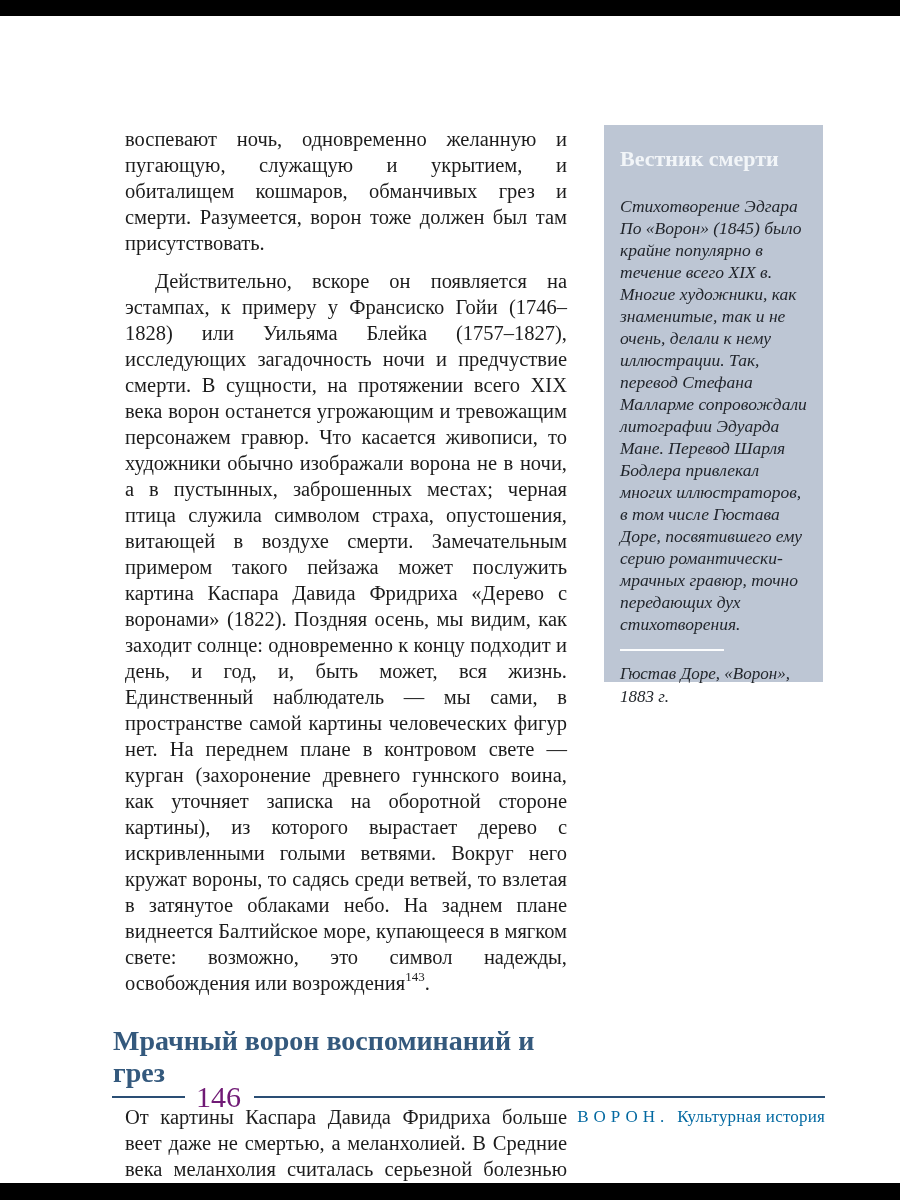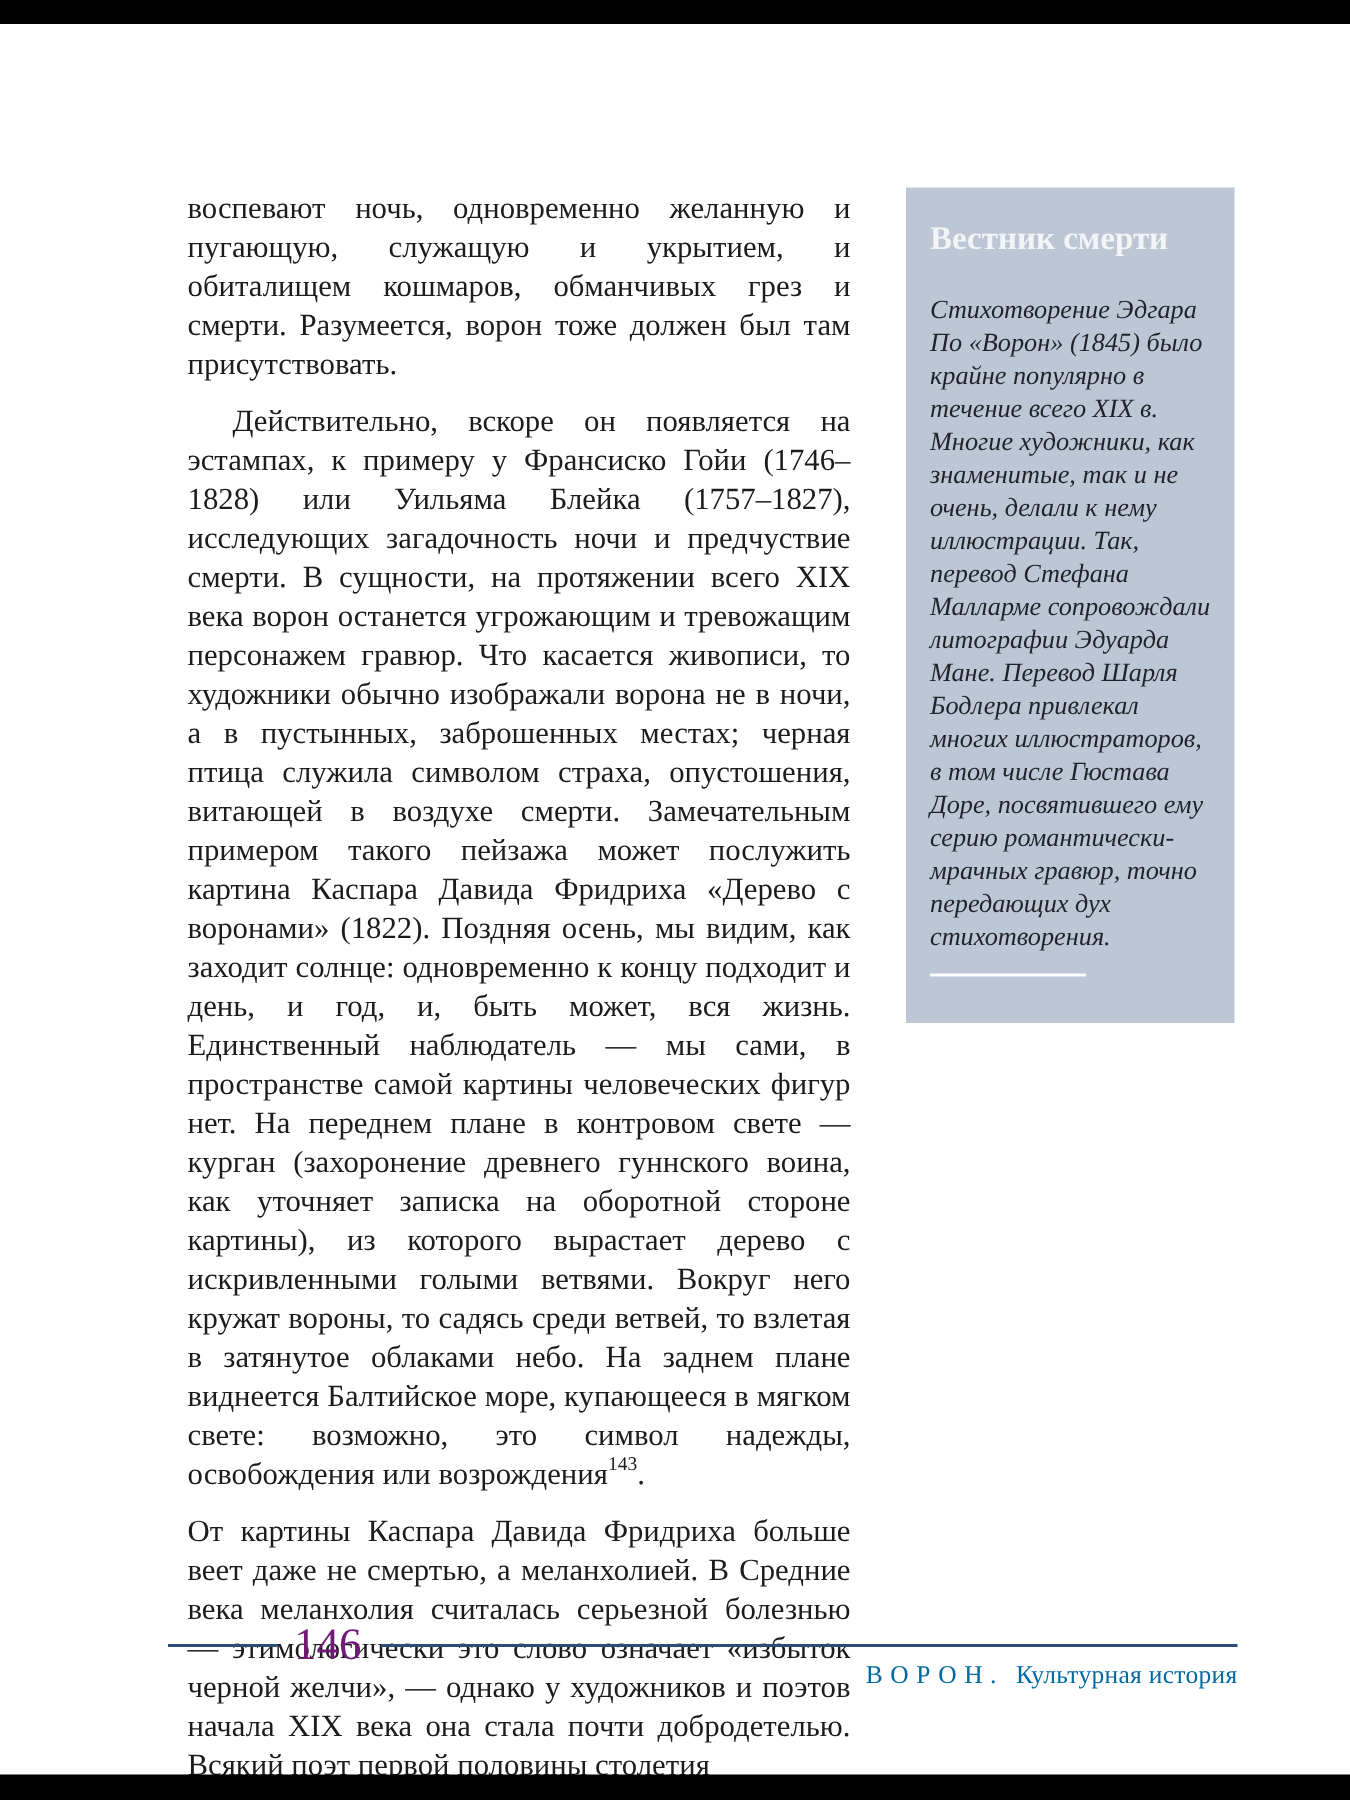--- a/index.html
+++ b/index.html
@@ -100,27 +100,29 @@
   .rt-sub { letter-spacing: 0.2px; }
 </style>
 </head>
 <body>
 
 <div class="bar top"></div>
 
 <main class="text-column">
   <p class="para">воспевают ночь, одновременно желанную и пугающую, служащую и укрытием, и обиталищем кошмаров, обманчивых грез и смерти. Разумеется, ворон тоже должен был там присутствовать.</p>
   <p class="para indent"><span>Действительно, вскоре он появляется на эстампах, к примеру у Франсиско Гойи (1746–1828) или Уильяма Блейка (1757–1827), исследующих загадочность ночи и предчуствие смерти. В сущности, на протяжении всего XIX века ворон останется угрожающим и тревожащим персонажем гравюр. Что касается живописи, то художники обычно изображали ворона не в ночи, а в пустынных, заброшенных местах; черная птица служила символом страха, опустошения, витающей в воздухе смерти. Замечательным примером такого пейзажа может послужить картина Каспара Давида Фридриха «Дерево с воронами» (1822). Поздняя осень, мы видим, как заходит солнце: одновременно к концу подходит и день, и год, и, быть может, вся жизнь. Единственный наблюдатель — мы сами, в пространстве самой картины человеческих фигур нет. На переднем плане в контровом свете — курган (захоронение древнего гуннского воина, как уточняет записка на оборотной стороне картины), из которого вырастает дерево с искривленными голыми ветвями. Вокруг него кружат вороны, то садясь среди ветвей, то взлетая в затянутое облаками небо. На заднем плане виднеется Балтийское море, купающееся в мягком свете: возможно, это символ надежды, освобождения или возрождения</span><sup class="fn">143</sup><span>.</span></p>
+  <h2 class="section-heading">Мрачный ворон воспоминаний и грез</h2>
   <p class="para">От картины Каспара Давида Фридриха больше веет даже не смертью, а меланхолией. В Средние века меланхолия считалась серьезной болезнью — этимологически это слово означает «избыток черной желчи», — однако у художников и поэтов начала XIX века она стала почти добродетелью. Всякий поэт первой половины столетия</p>
 </main>
 
 <aside class="sidebar">
   <h3 class="sb-title">Вестник смерти</h3>
   <p class="sb-body">Стихотворение Эдгара По «Ворон» (1845) было крайне популярно в течение всего XIX в. Многие художники, как знаменитые, так и не очень, делали к нему иллюстрации. Так, перевод Стефана Малларме сопровождали литографии Эдуарда Мане. Перевод Шарля Бодлера привлекал многих иллюстраторов, в том числе Гюстава Доре, посвятившего ему серию романтически-мрачных гравюр, точно передающих дух стихотворения.</p>
   <div class="sb-divider"></div>
+  <p class="sb-caption"><span>Гюстав Доре, «Ворон»,</span><br><span>1883 г.</span></p>
 </aside>
 
 <div class="pagenum-rule">
   <span class="rule short"></span>
   <span class="num">146</span>
   <span class="rule long"></span>
 </div>
 
 <div class="running-title">
   <span class="rt-main">ВОРОН.</span><span class="rt-sub">Культурная история</span>

